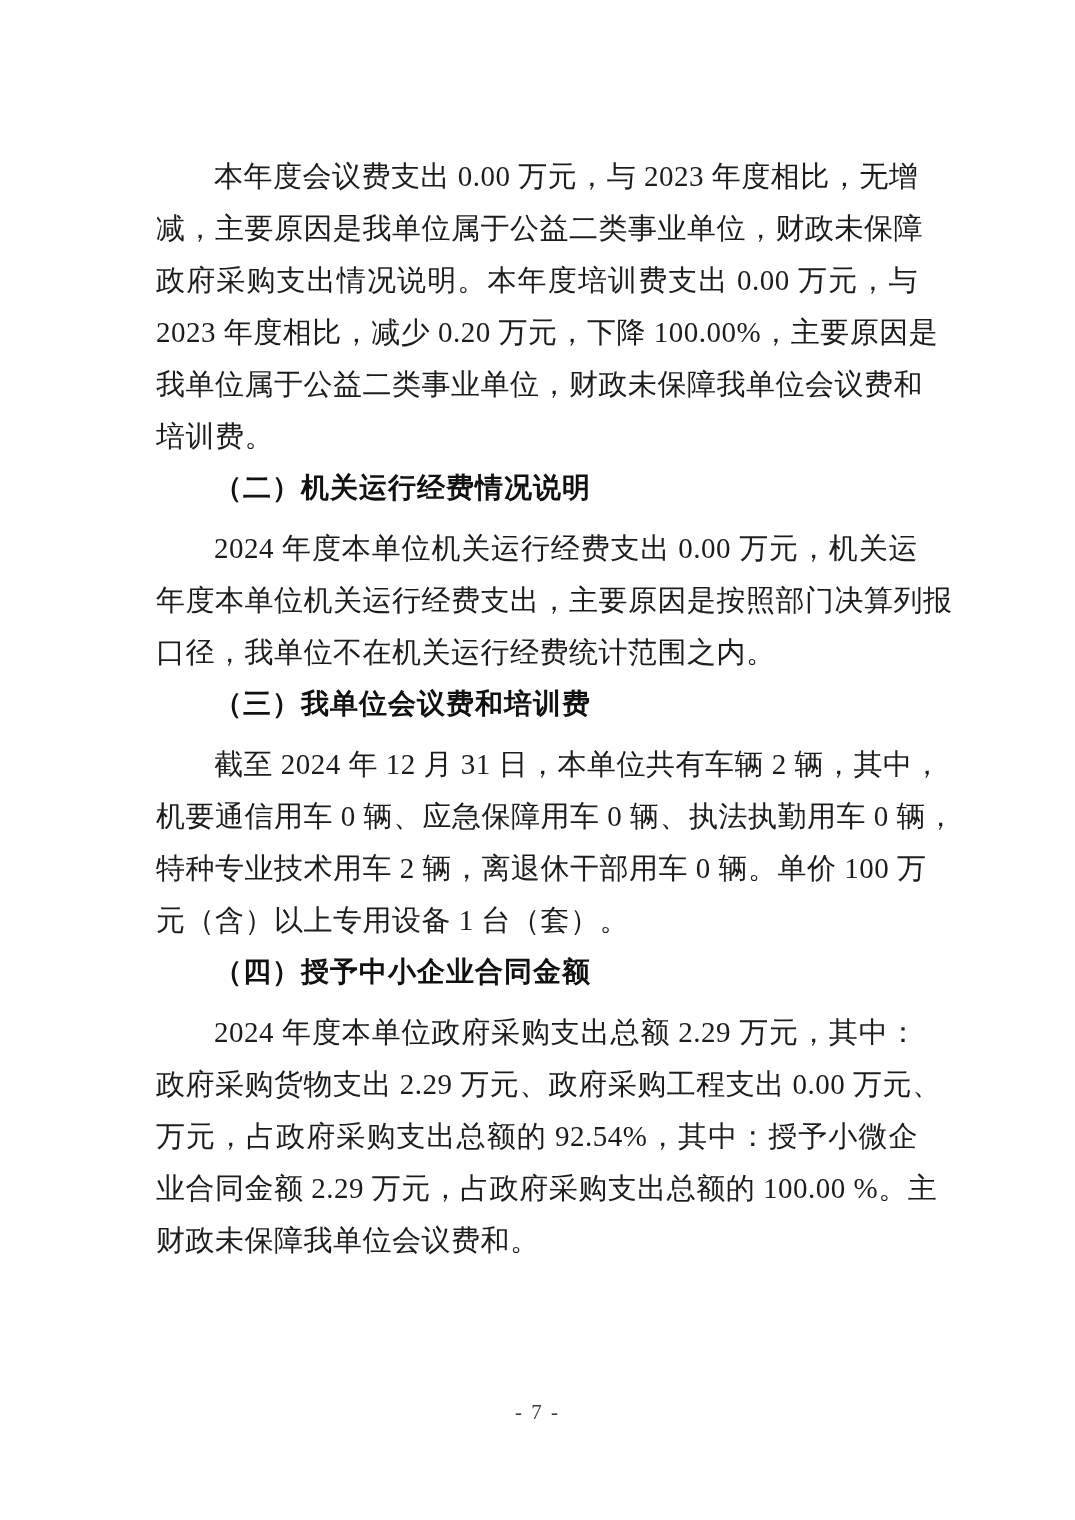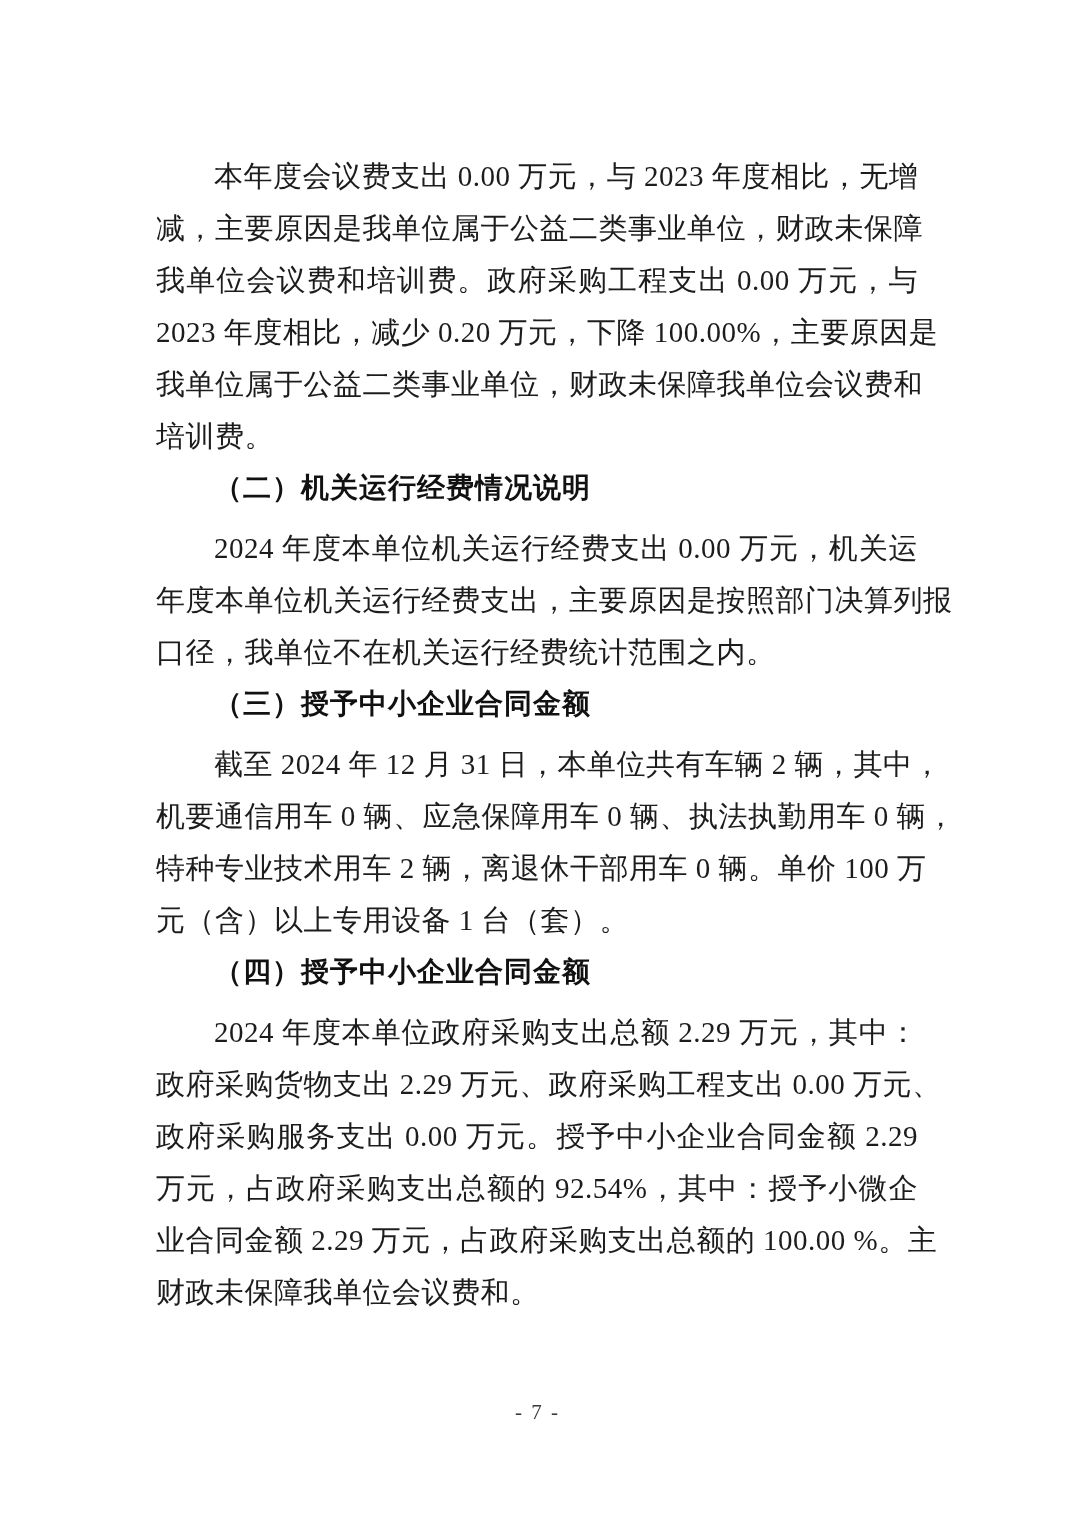--- a/index.html
+++ b/index.html
@@ -66,43 +66,42 @@
   }
 </style>
 </head>
 <body>
 
 <div class="page">
   <main class="content">
       <div class="paragraph">
         <div class="line indent justify">本年度会议费支出 0.00 万元，与 2023 年度相比，无增</div>
         <div class="line justify">减，主要原因是我单位属于公益二类事业单位，财政未保障</div>
-        <div class="line justify">我单位会议费和培训费。政府采购工程支出 0.00 万元，与</div>
+        <div class="line justify">政府采购支出情况说明。本年度培训费支出 0.00 万元，与</div>
         <div class="line justify">2023 年度相比，减少 0.20 万元，下降 100.00%，主要原因是</div>
         <div class="line justify">我单位属于公益二类事业单位，财政未保障我单位会议费和</div>
         <div class="line">培训费。</div>
       </div>
       <div class="heading">（二）机关运行经费情况说明</div>
       <div class="paragraph">
         <div class="line indent justify">2024 年度本单位机关运行经费支出 0.00 万元，机关运</div>
         <div class="line justify">年度本单位机关运行经费支出，主要原因是按照部门决算列报</div>
         <div class="line">口径，我单位不在机关运行经费统计范围之内。</div>
       </div>
-      <div class="heading">（三）授予中小企业合同金额</div>
+      <div class="heading">（三）我单位会议费和培训费</div>
       <div class="paragraph">
         <div class="line indent justify">截至 2024 年 12 月 31 日，本单位共有车辆 2 辆，其中，</div>
         <div class="line justify">机要通信用车 0 辆、应急保障用车 0 辆、执法执勤用车 0 辆，</div>
         <div class="line justify">特种专业技术用车 2 辆，离退休干部用车 0 辆。单价 100 万</div>
         <div class="line">元（含）以上专用设备 1 台（套）。</div>
       </div>
       <div class="heading">（四）授予中小企业合同金额</div>
       <div class="paragraph">
         <div class="line indent justify">2024 年度本单位政府采购支出总额 2.29 万元，其中：</div>
         <div class="line justify">政府采购货物支出 2.29 万元、政府采购工程支出 0.00 万元、</div>
-        <div class="line justify">政府采购服务支出 0.00 万元。授予中小企业合同金额 2.29</div>
         <div class="line justify">万元，占政府采购支出总额的 92.54%，其中：授予小微企</div>
         <div class="line justify">业合同金额 2.29 万元，占政府采购支出总额的 100.00 %。主</div>
         <div class="line">财政未保障我单位会议费和。</div>
       </div>
     </main>
   <footer class="page-footer">
     <span>- 7 -</span>
   </footer>
 </div>
 

